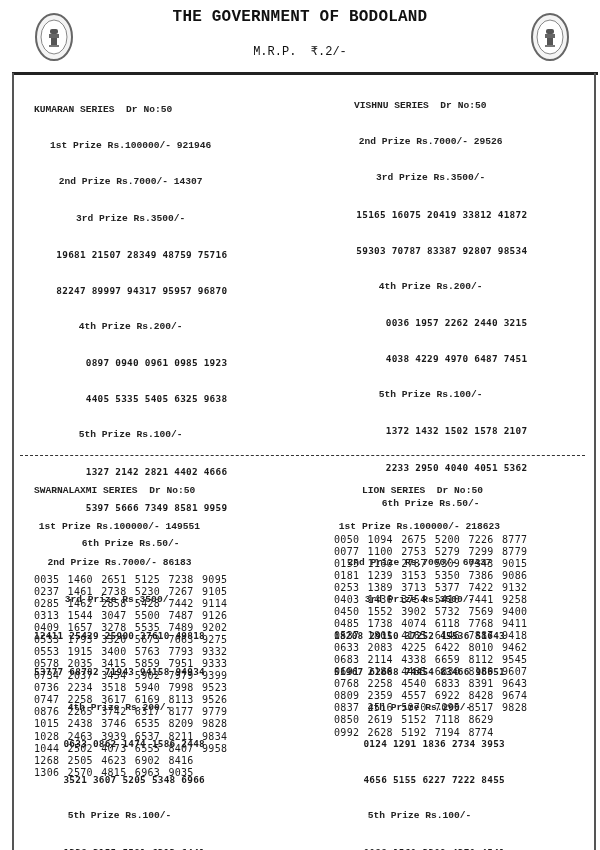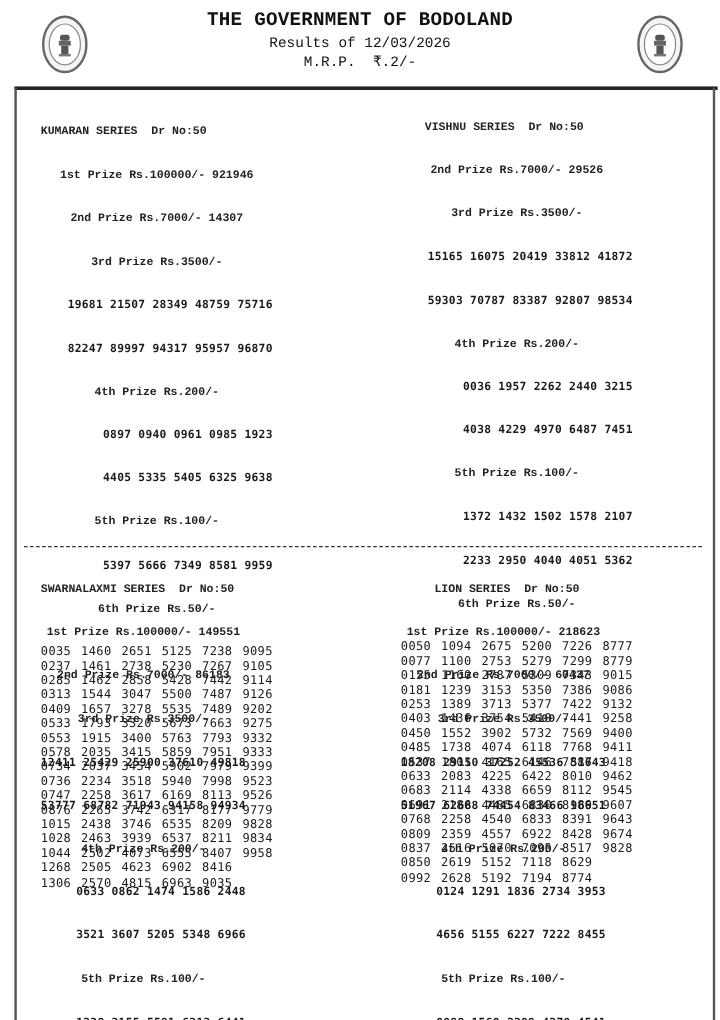--- a/index.html
+++ b/index.html
@@ -28,21 +28,20 @@
 <div class="header">
   <svg class="seal seal-left" viewBox="0 0 40 50">
     <ellipse cx="20" cy="25" rx="18" ry="23" fill="#f4f4f4" stroke="#666" stroke-width="2"></ellipse>
     <ellipse cx="20" cy="25" rx="13" ry="17" fill="#fff" stroke="#888" stroke-width="1"></ellipse>
     <rect x="16" y="17" width="8" height="5" rx="2" fill="#555"></rect>
     <rect x="15" y="22" width="10" height="4" fill="#666"></rect>
     <rect x="17" y="26" width="6" height="7" fill="#555"></rect>
     <rect x="15" y="33" width="10" height="2" fill="#777"></rect>
   </svg>
   <div class="title">THE GOVERNMENT OF BODOLAND</div>
-  <div class="subtitle sub1">Results of 12/03/2026</div>
   <div class="subtitle sub2" style="white-space:pre;">M.R.P.  ₹.2/-</div>
   <svg class="seal seal-right" viewBox="0 0 40 50">
     <ellipse cx="20" cy="25" rx="18" ry="23" fill="#f4f4f4" stroke="#666" stroke-width="2"></ellipse>
     <ellipse cx="20" cy="25" rx="13" ry="17" fill="#fff" stroke="#888" stroke-width="1"></ellipse>
     <rect x="16" y="17" width="8" height="5" rx="2" fill="#555"></rect>
     <rect x="15" y="22" width="10" height="4" fill="#666"></rect>
     <rect x="17" y="26" width="6" height="7" fill="#555"></rect>
     <rect x="15" y="33" width="10" height="2" fill="#777"></rect>
   </svg>
 </div>
@@ -54,20 +53,21 @@
   <div class="line hdr">KUMARAN SERIES  Dr No:50</div>
   <div class="line lbl">1st Prize Rs.100000/- 921946</div>
   <div class="line lbl">2nd Prize Rs.7000/- 14307</div>
   <div class="line lbl">3rd Prize Rs.3500/-</div>
   <div class="line nums">19681 21507 28349 48759 75716</div>
   <div class="line nums">82247 89997 94317 95957 96870</div>
   <div class="line lbl">4th Prize Rs.200/-</div>
   <div class="line nums">0897 0940 0961 0985 1923</div>
   <div class="line nums">4405 5335 5405 6325 9638</div>
   <div class="line lbl">5th Prize Rs.100/-</div>
+  <div class="line nums">1327 2142 2821 4402 4666</div>
   <div class="line nums">5397 5666 7349 8581 9959</div>
   <div class="line lbl">6th Prize Rs.50/-</div>
   <div class="sixth"><div class="line nums6">0035 1460 2651 5125 7238 9095</div><div class="line nums6">0237 1461 2738 5230 7267 9105</div><div class="line nums6">0285 1462 2858 5428 7442 9114</div><div class="line nums6">0313 1544 3047 5500 7487 9126</div><div class="line nums6">0409 1657 3278 5535 7489 9202</div><div class="line nums6">0533 1793 3320 5673 7663 9275</div><div class="line nums6">0553 1915 3400 5763 7793 9332</div><div class="line nums6">0578 2035 3415 5859 7951 9333</div><div class="line nums6">0734 2037 3454 5902 7979 9399</div><div class="line nums6">0736 2234 3518 5940 7998 9523</div><div class="line nums6">0747 2258 3617 6169 8113 9526</div><div class="line nums6">0876 2265 3742 6317 8177 9779</div><div class="line nums6">1015 2438 3746 6535 8209 9828</div><div class="line nums6">1028 2463 3939 6537 8211 9834</div><div class="line nums6">1044 2502 4073 6555 8407 9958</div><div class="line nums6">1268 2505 4623 6902 8416</div><div class="line nums6">1306 2570 4815 6963 9035</div></div>
 </div>
 
 <div class="block" style="left:334px; top:76px;">
   <div class="line hdr" style="padding-left:20px;">VISHNU SERIES  Dr No:50</div>
   <div class="line lbl">2nd Prize Rs.7000/- 29526</div>
   <div class="line lbl">3rd Prize Rs.3500/-</div>
   <div class="line nums">15165 16075 20419 33812 41872</div>

